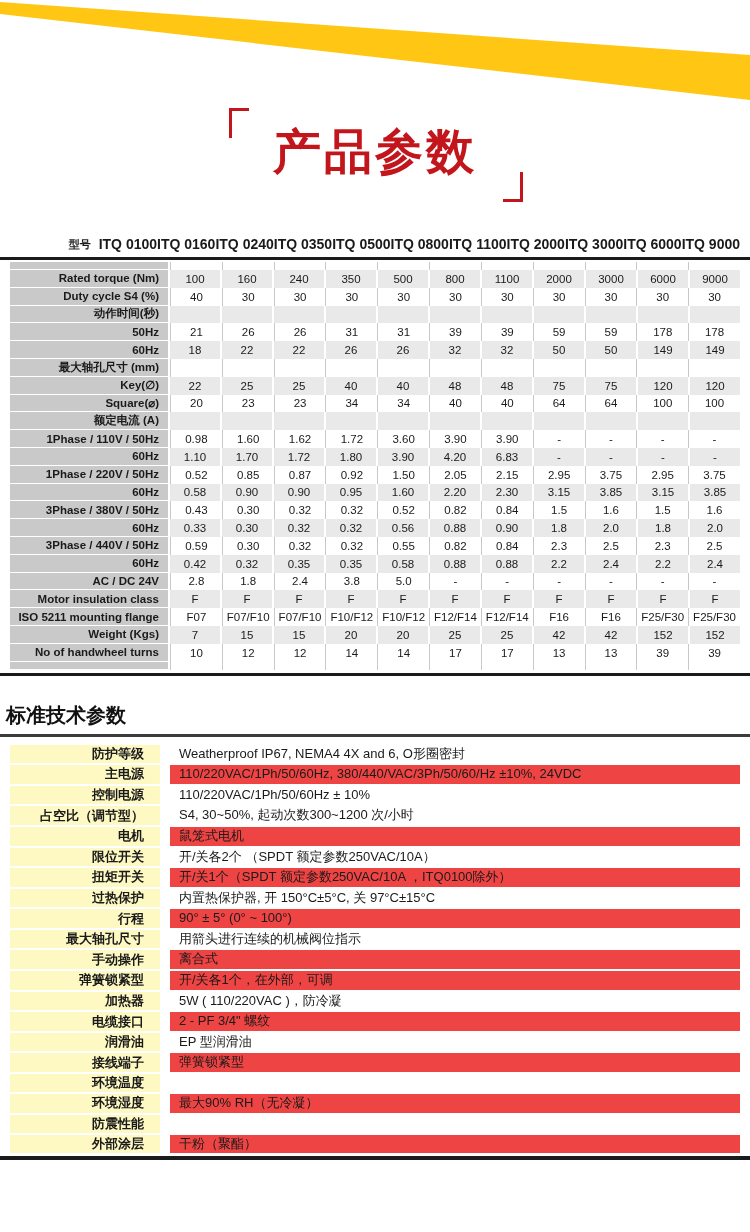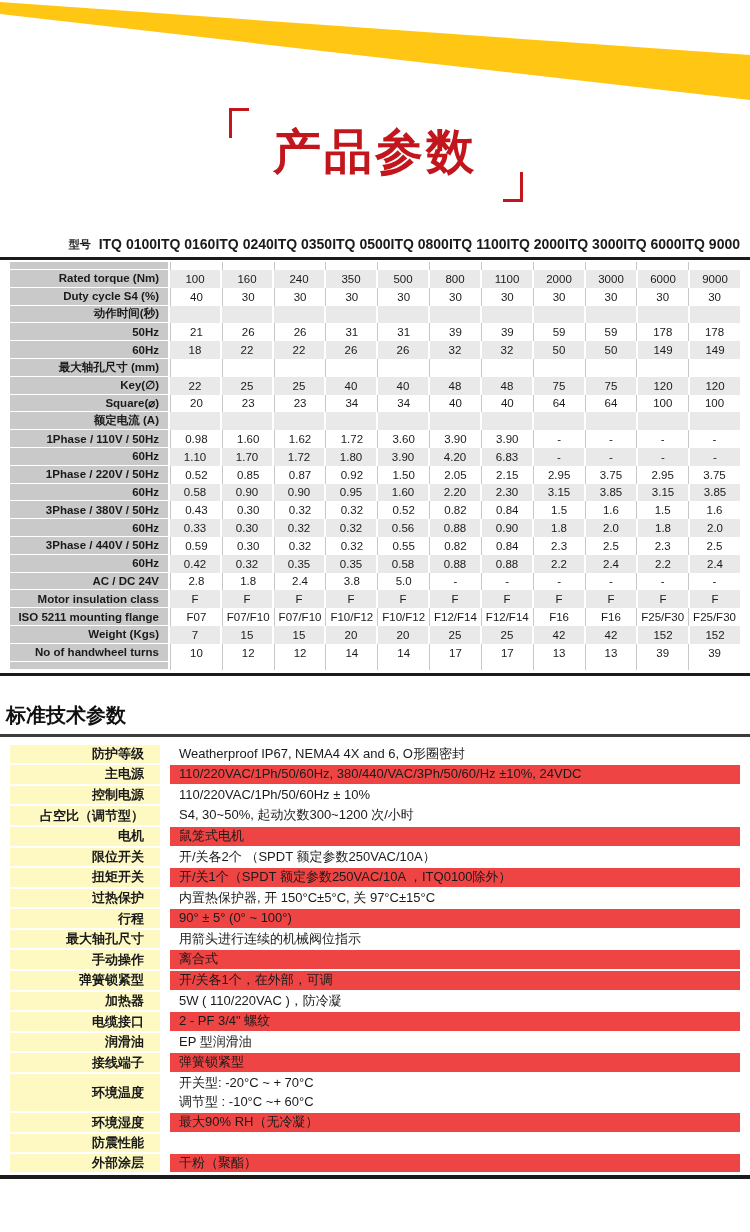--- a/index.html
+++ b/index.html
@@ -578,24 +578,20 @@
       </div>
     </div>
     <div class="prow g">
       <div class="plbl">接线端子</div>
       <div class="pval">
         <div>弹簧锁紧型</div>
       </div>
     </div>
     <div class="prow w">
       <div class="plbl">环境温度</div>
-      <div class="pval">
-        <div>开关型: -20°C ~ + 70°C</div>
-        <div>调节型 : -10°C ~+ 60°C</div>
-      </div>
     </div>
     <div class="prow g">
       <div class="plbl">环境湿度</div>
       <div class="pval">
         <div>最大90% RH（无冷凝）</div>
       </div>
     </div>
     <div class="prow w">
       <div class="plbl">防震性能</div>
     </div>

